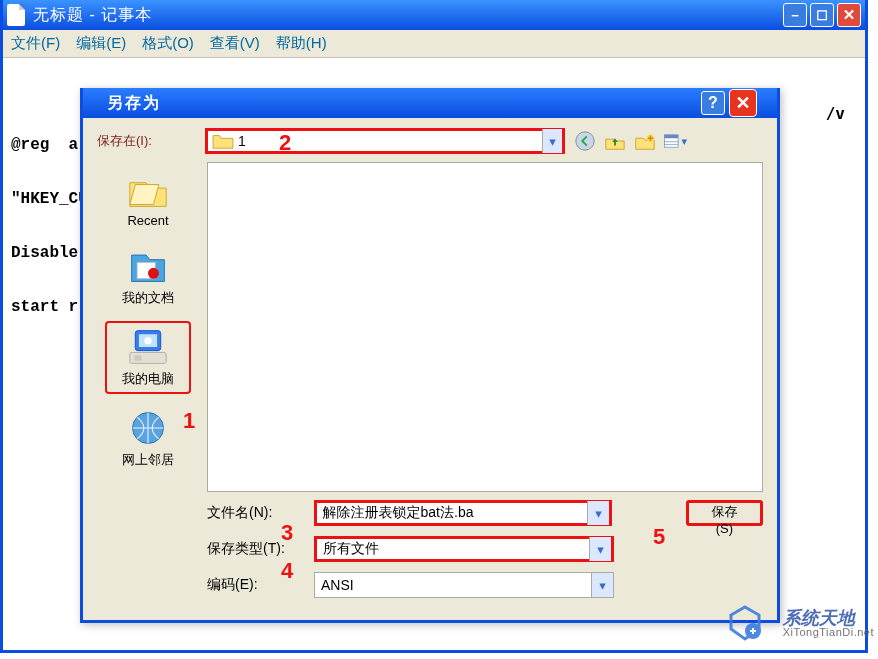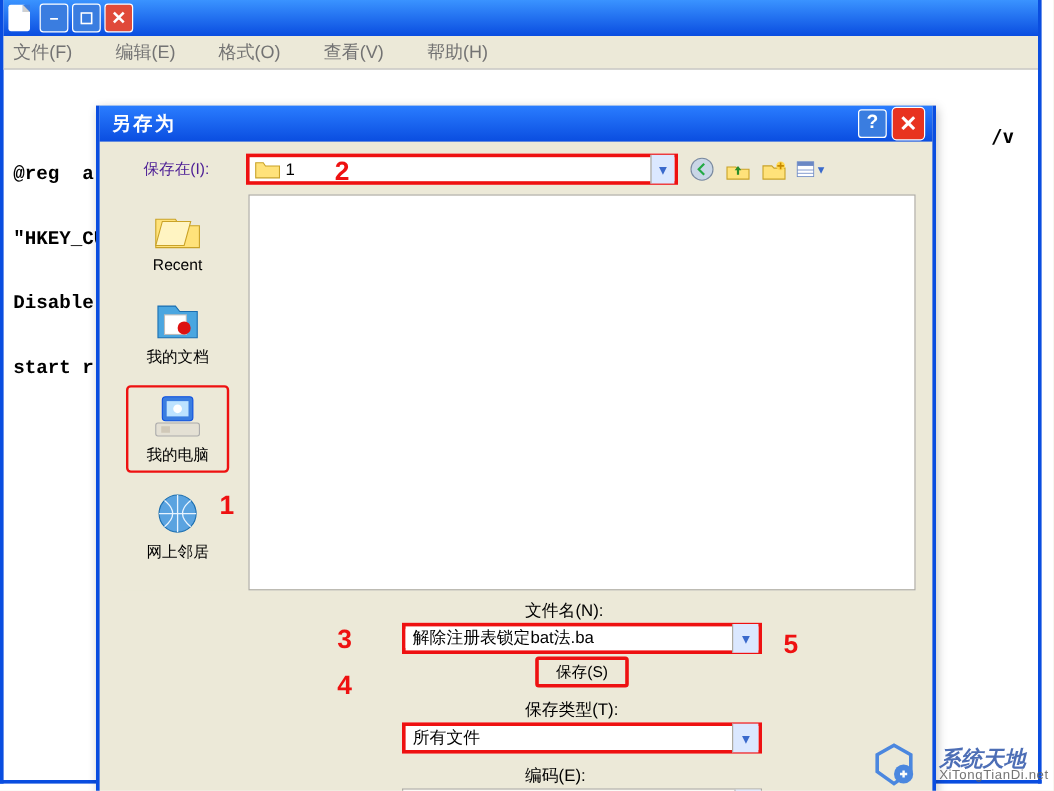--- a/index.html
+++ b/index.html
@@ -51,23 +51,23 @@
   }
   .win-min, .win-max { background: #3a7de0; }
   .win-close { background: #e04a3a; font-size: 15px; }
   .menubar {
     height: 28px;
     background: #ece9d8;
     border-bottom: 1px solid #c0c0c0;
     display: flex;
     align-items: center;
     padding: 0 8px;
-    gap: 36px;
+    gap: 16px;
     font-size: 15px;
-    color: #737373;
+    color: #0369a1;
   }
   .menubar span { cursor: default; }
   .editor {
     padding: 6px 8px;
     font-family: "SimSun", "Courier New", monospace;
     font-size: 16px;
     white-space: pre;
     color: #000;
     font-weight: bold;
   }
@@ -79,41 +79,41 @@
     width: 700px;
     border: 3px solid #0a4de0;
     border-top: none;
     background: #ece9d8;
     box-shadow: 2px 2px 8px rgba(0,0,0,0.25);
   }
   .dlg-titlebar {
     height: 30px;
     background: linear-gradient(to bottom, #2a7dff, #0a4de0);
     display: flex; align-items: center;
-    padding: 0 6px; color: #fff;
+    padding: 0 20px; color: #fff;
     font-size: 16px; font-weight: bold;
   }
   .dlg-titlebar .t { flex: 1; padding-left: 4px; letter-spacing: 2px; }
   .dlg-help {
     width: 24px; height: 24px;
     background: #3a7de0; border: 1px solid #fff; border-radius: 3px;
     display: flex; align-items: center; justify-content: center;
     color: #fff; font-weight: bold; margin-right: 4px;
     font-family: Arial, sans-serif;
   }
   .dlg-close {
     width: 28px; height: 28px;
     background: #e8331f; border: 1px solid #fff; border-radius: 4px;
     display: flex; align-items: center; justify-content: center;
     color: #fff; font-weight: bold; font-size: 18px;
     font-family: Arial, sans-serif;
   }
   .dlg-body { padding: 10px 14px 12px 14px; }
   .top-row { display: flex; align-items: center; gap: 8px; margin-bottom: 8px; }
-  .top-row .lbl { width: 100px; text-align: center; color: #4c1d95; }
+  .top-row .lbl { width: 100px; text-align: left; color: #7f1d1d; }
   .loc-combo {
     display: flex; align-items: center;
     height: 26px;
     border: 1px solid #adaaa0;
     background: #fff;
     width: 360px;
   }
   .loc-combo .folder-ic {
     width: 22px; height: 18px; margin: 0 4px;
   }
@@ -151,21 +151,21 @@
   }
   .place.selected { border: 2px solid #e11; font-family: Liberation Serif, serif; }
   .place .pic { width: 44px; height: 40px; position: relative; }
   .file-list {
     flex: 1; height: 330px;
     background: #fff;
     border: 1px solid #adaaa0;
   }
 
   .bottom-rows { margin-left: 110px; margin-top: 8px; }
-  .form-row { display: flex; align-items: center; gap: 1px; margin-bottom: 10px; flex-direction: column; }
+  .form-row { display: flex; align-items: center; gap: 12px; margin-bottom: 10px; }
   .form-row .flbl { width: 95px; text-align: left; color: #000; font-size: 14px; }
   .combo {
     display: flex; align-items: center;
     height: 26px;
     border: 1px solid #adaaa0;
     background: #fff; width: 300px;
   }
   .combo input {
     border: none; outline: none; flex: 1;
     font-family: inherit; font-size: 14px; padding: 0 6px;
@@ -192,37 +192,38 @@
   .ann {
     position: absolute; color: #e11; font-weight: bold; font-size: 22px;
     font-family: Arial, sans-serif;
   }
 
   
   svg { display: block; }
 
   
   .watermark {
-    position: absolute; right: 4px; bottom: 2px;
+    position: absolute; right: 4px; bottom: 16px;
     display: flex; align-items: center; gap: 18px;
     opacity: 0.9;
   }
   .watermark .logo {
     width: 40px; height: 40px;
   }
   .watermark .txt { display: flex; flex-direction: column; line-height: 1; }
   .watermark .txt .l1 { font-size: 18px; font-weight: bold; color: #3a5fae; font-style: italic; }
   .watermark .txt .l2 { font-size: 11px; color: #666; letter-spacing: 0.5px; text-align: center; }
 </style>
 </head>
 <body>
 
 <div class="window">
   <div class="titlebar">
     <div class="icon"></div>
+    <div class="title">无标题 - 记事本</div>
     <div class="win-controls">
       <div class="win-btn win-min">−</div>
       <div class="win-btn win-max">☐</div>
       <div class="win-btn win-close">✕</div>
     </div>
   </div>
   <div class="menubar">
     <span>文件(F)</span>
     <span>编辑(E)</span>
     <span>格式(O)</span>

